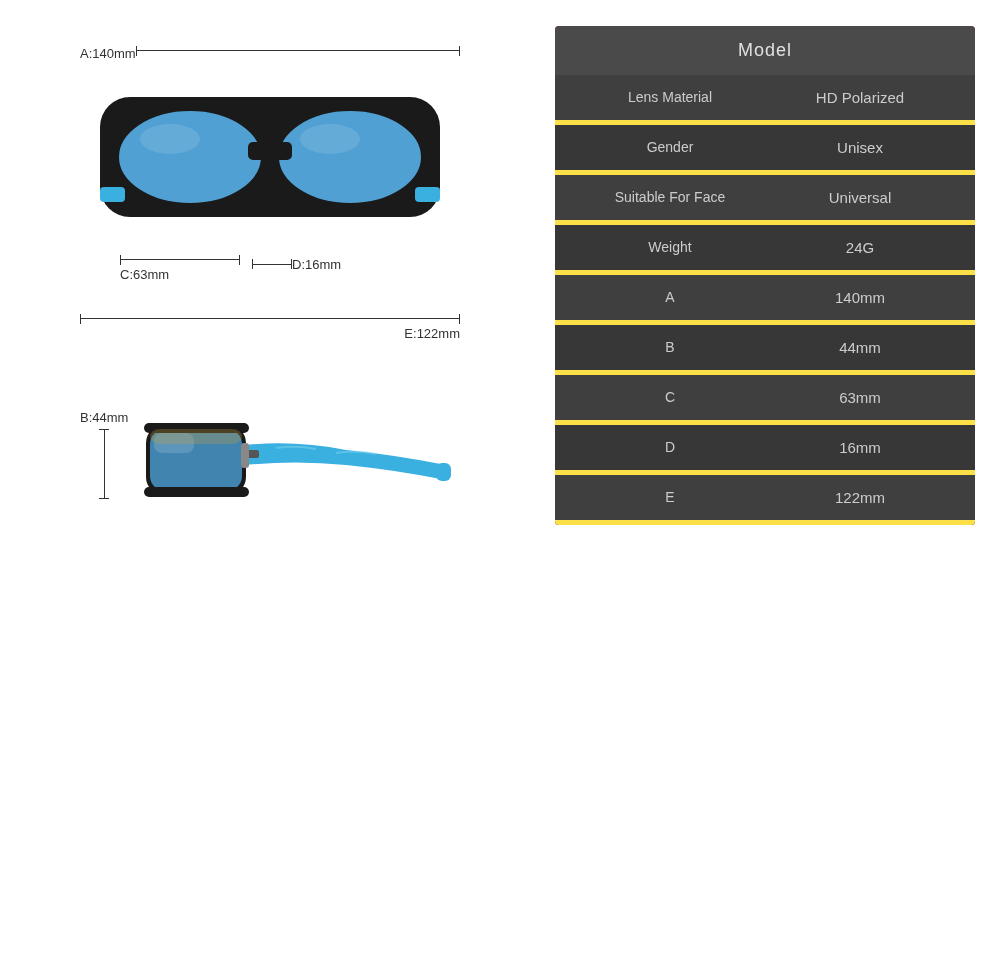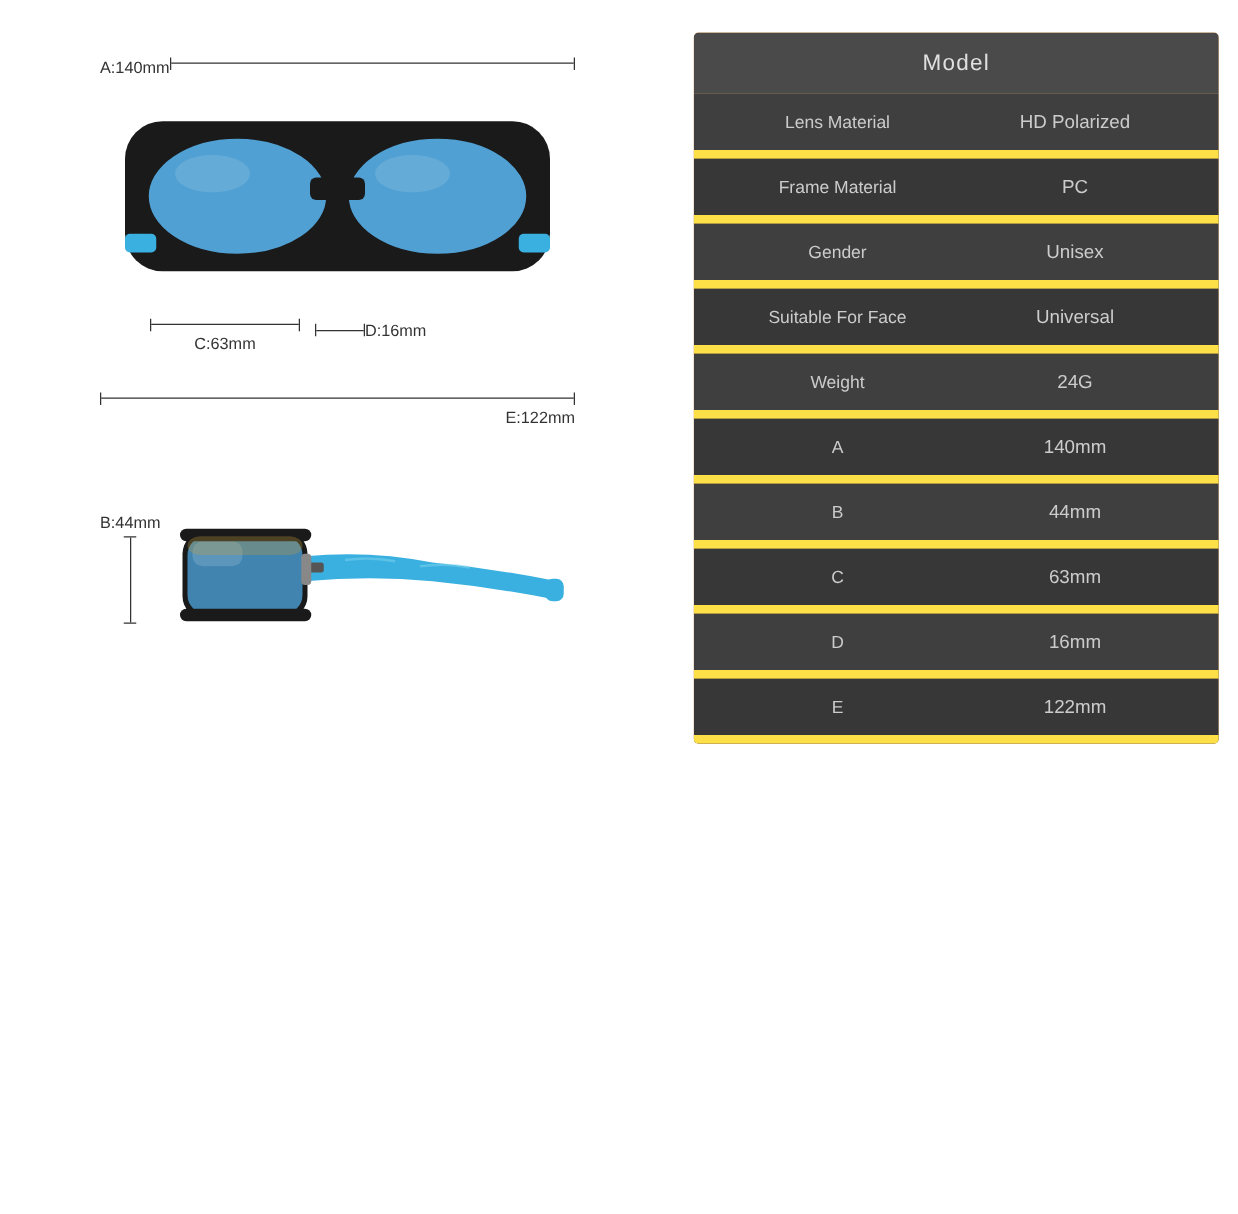--- a/index.html
+++ b/index.html
@@ -74,21 +74,21 @@
 
     .dim-cd {
       display: flex;
       align-items: flex-start;
       gap: 8px;
     }
 
     .dim-c {
       display: flex;
       flex-direction: column;
-      align-items: center;
+      align-items: flex-start;
     }
 
     
     .dim-e-top {
       display: flex;
       flex-direction: column;
       align-items: flex-end;
       width: 380px;
       margin-bottom: 12px;
     }
@@ -108,21 +108,21 @@
       max-width: 380px;
       line-height: 1.5;
       margin-top: 10px;
       text-transform: uppercase;
       letter-spacing: 0.3px;
     }
 
     
     .right-panel {
       width: 420px;
-      background: #fdba74;
+      background: #be185d;
       border-radius: 4px;
       overflow: hidden;
     }
 
     .spec-header {
       background: #4a4a4a;
       padding: 14px 20px;
       text-align: center;
     }
 
@@ -130,21 +130,21 @@
       color: #e0e0e0;
       font-size: 18px;
       font-weight: 400;
       letter-spacing: 1px;
     }
 
     .spec-row {
       display: flex;
       align-items: center;
       padding: 14px 20px;
-      border-bottom: 7px solid #fde047;
+      border-bottom: 5px solid #fde047;
     }
 
     .spec-row:nth-child(odd) {
       background: #3f3f3f;
     }
 
     .spec-row:nth-child(even) {
       background: #373737;
     }
 
@@ -309,24 +309,20 @@
   <div class="right-panel">
     <div class="spec-header">
       <span class="spec-header-text">Model</span>
     </div>
     <div id="spec-rows-container">
         <div class="spec-row">
           <span class="spec-key">Lens Material</span>
           <span class="spec-val">HD Polarized</span>
         </div>
         <div class="spec-row">
-          <span class="spec-key">Frame Material</span>
-          <span class="spec-val">PC</span>
-        </div>
-        <div class="spec-row">
           <span class="spec-key">Gender</span>
           <span class="spec-val">Unisex</span>
         </div>
         <div class="spec-row">
           <span class="spec-key">Suitable For Face</span>
           <span class="spec-val">Universal</span>
         </div>
         <div class="spec-row">
           <span class="spec-key">Weight</span>
           <span class="spec-val">24G</span>

